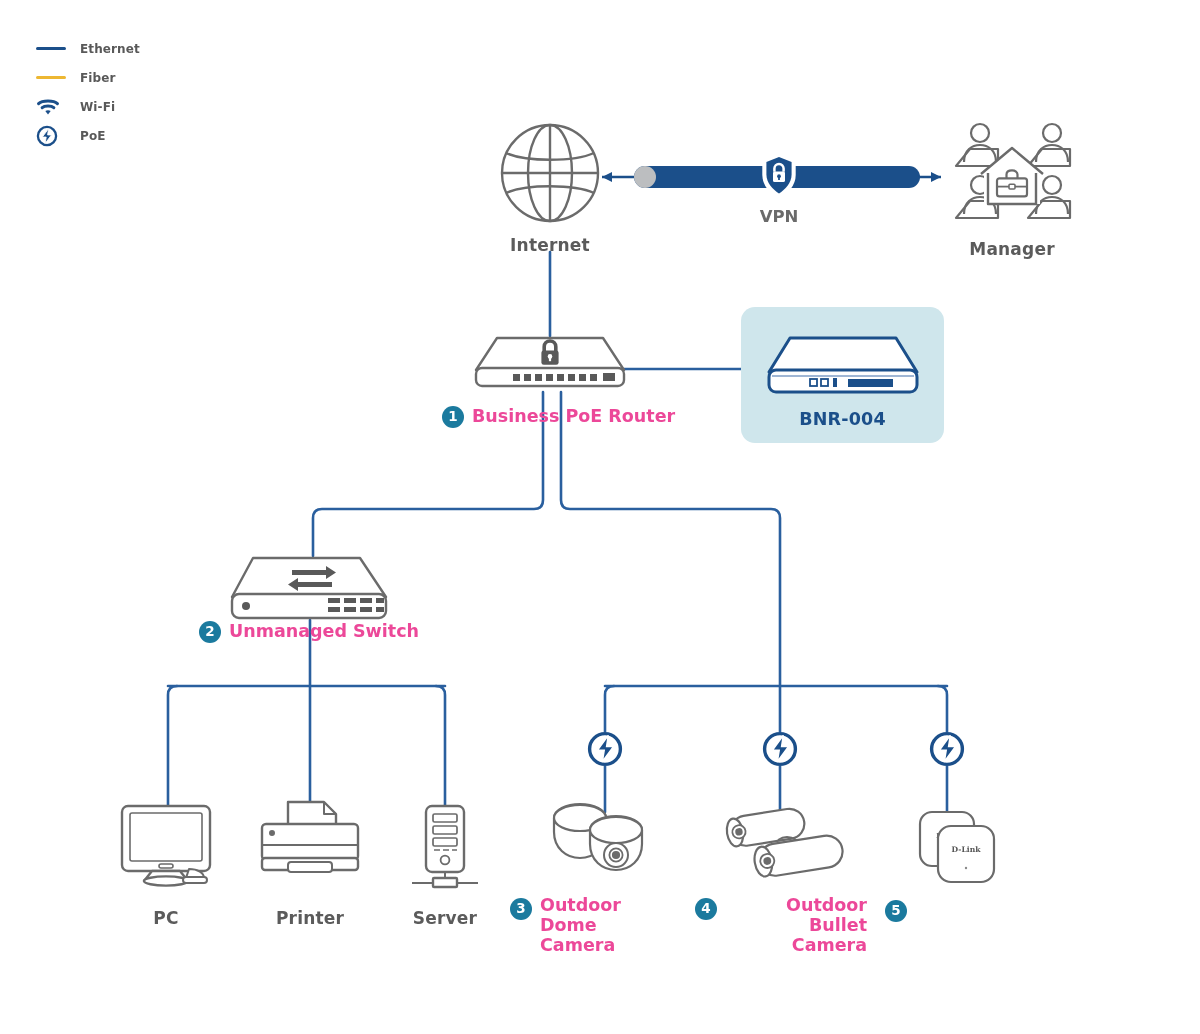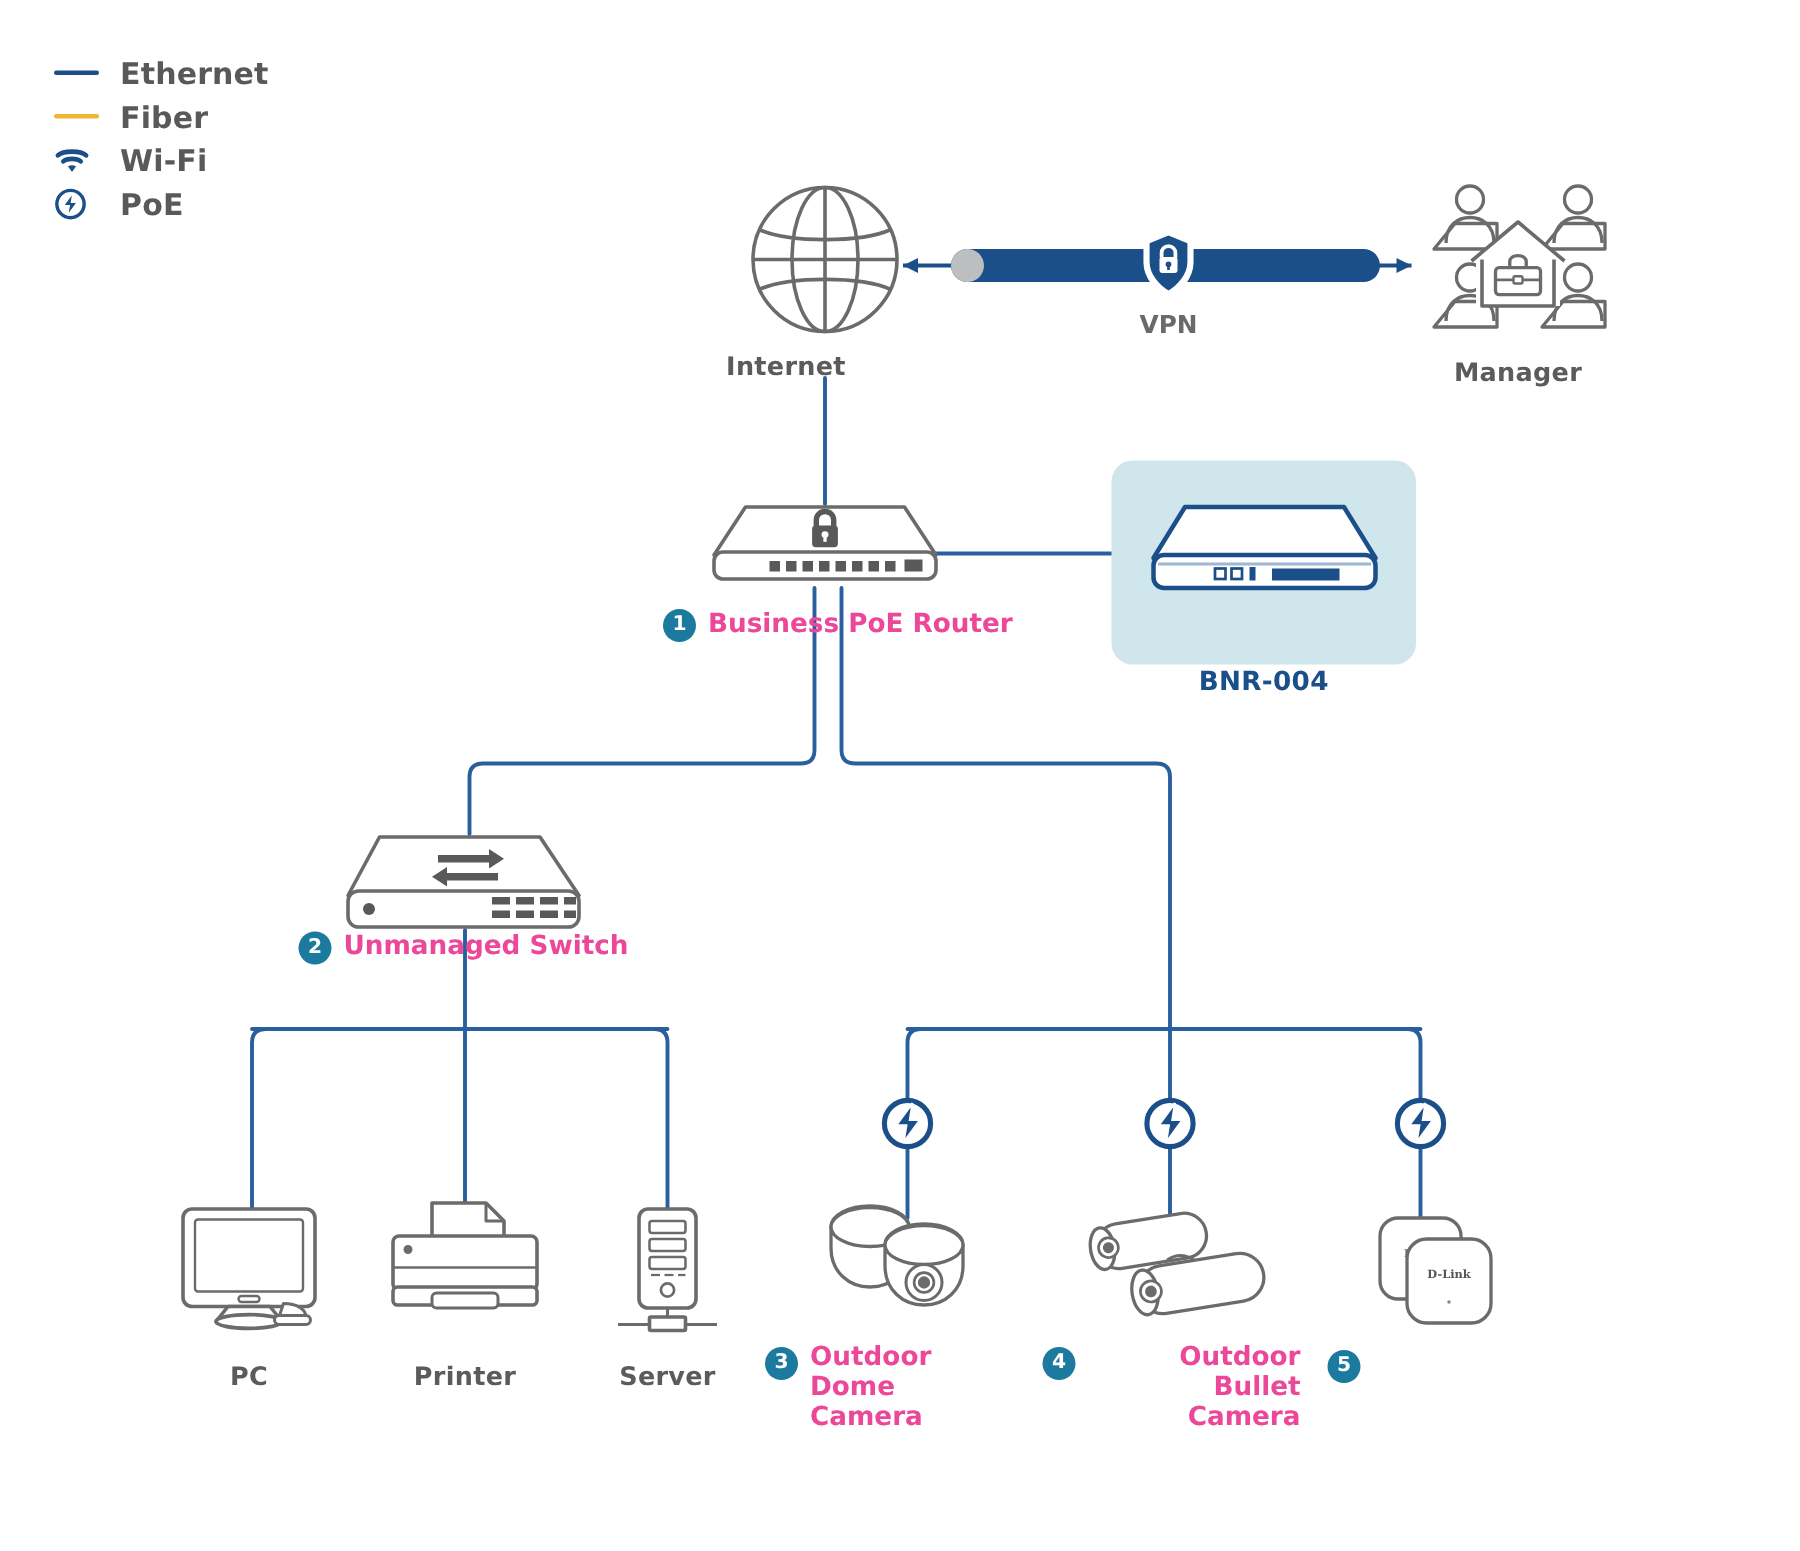--- a/index.html
+++ b/index.html
@@ -9,21 +9,21 @@
     -webkit-font-smoothing:antialiased;
   }
   .stage{position:absolute;left:0;top:0;width:1200px;height:1034px;}
   svg.layer{position:absolute;left:0;top:0;width:1200px;height:1034px;}
 
   
   .legend{position:absolute;left:36px;top:34px;}
   .legend-row{display:flex;align-items:center;height:29px;}
   .legend-key{width:40px;display:flex;align-items:center;justify-content:flex-start;}
   .legend-label{
-    font-size:20px;font-weight:700;color:#595959;letter-spacing:.1px;
+    font-size:12px;font-weight:700;color:#595959;letter-spacing:.1px;
     margin-left:4px;
   }
   .swatch{display:block;width:30px;height:3px;border-radius:2px;}
   .swatch.eth{background:#1b4f8a;}
   .swatch.fib{background:#edb732;}
 
   
   .lbl{position:absolute;text-align:center;line-height:1.12;margin-top:12px;}
   .lbl-gray{
     font-size:17px;font-weight:700;color:#5b5b5b;letter-spacing:.2px;
@@ -43,21 +43,21 @@
     white-space:pre-line;line-height:1.14;
   }
 
   
   .callout{
     position:absolute;left:741px;top:307px;width:203px;height:136px;
     background:#cfe6ec;border-radius:14px;
   }
   .callout-name{
     position:absolute;left:741px;top:409px;width:203px;text-align:center;
-    font-size:17.5px;font-weight:700;color:#1b4f8a;letter-spacing:.2px;margin-top:36px;
+    font-size:17.5px;font-weight:700;color:#1b4f8a;letter-spacing:.2px;
   }
 </style>
 </head>
 <body>
 
 <div class="stage">
 
   <svg class="layer" viewBox="0 0 1200 1034">
     <g fill="none" stroke="#2a5f9e" stroke-width="2.6" stroke-linecap="round" stroke-linejoin="round">
 
@@ -130,21 +130,21 @@
       <g fill="none" stroke="#6b6b6b" stroke-width="2.4">
         <circle cx="0" cy="0" r="48"></circle>
         <ellipse cx="0" cy="0" rx="22" ry="48"></ellipse>
         <line x1="0" y1="-48" x2="0" y2="48"></line>
         <line x1="-48" y1="0" x2="48" y2="0"></line>
         <path d="M-44,-20 C-24,-11 24,-11 44,-20"></path>
         <path d="M-44,20 C-24,11 24,11 44,20"></path>
       </g>
     </g>
   </svg>
-  <div class="lbl lbl-gray" style="left:444px;top:224px;width:160px;">Internet</div>
+  <div class="lbl lbl-gray" style="left:470px;top:224px;width:160px;">Internet</div>
 
   <svg class="layer" viewBox="0 0 1200 1034">
     <g>
       <line x1="602" y1="177" x2="640" y2="177" stroke="#1b4f8a" stroke-width="2.6"></line>
       <path d="M602,177 L612,172 L612,182 Z" fill="#1b4f8a"></path>
     </g>
     <g>
       <line x1="905" y1="177" x2="941" y2="177" stroke="#1b4f8a" stroke-width="2.6"></line>
       <path d="M941,177 L931,172 L931,182 Z" fill="#1b4f8a"></path>
     </g>

